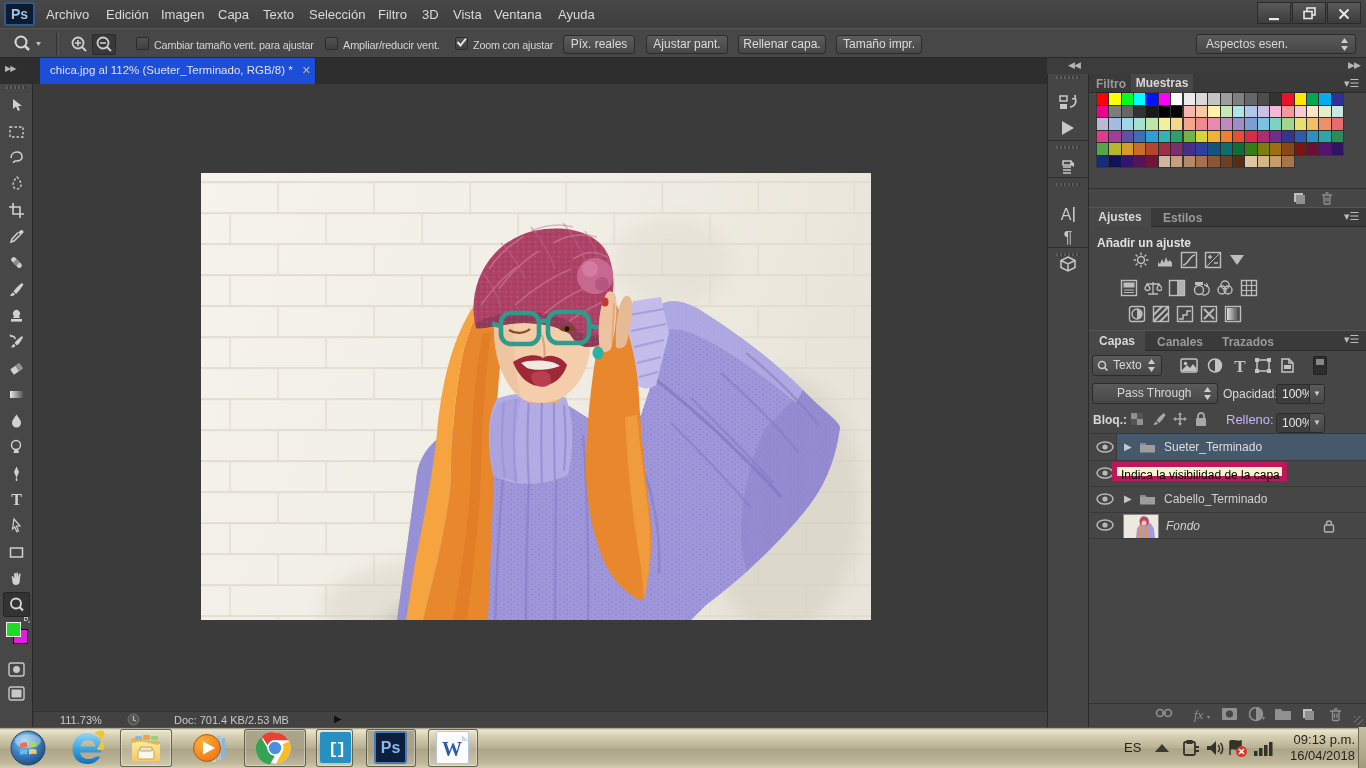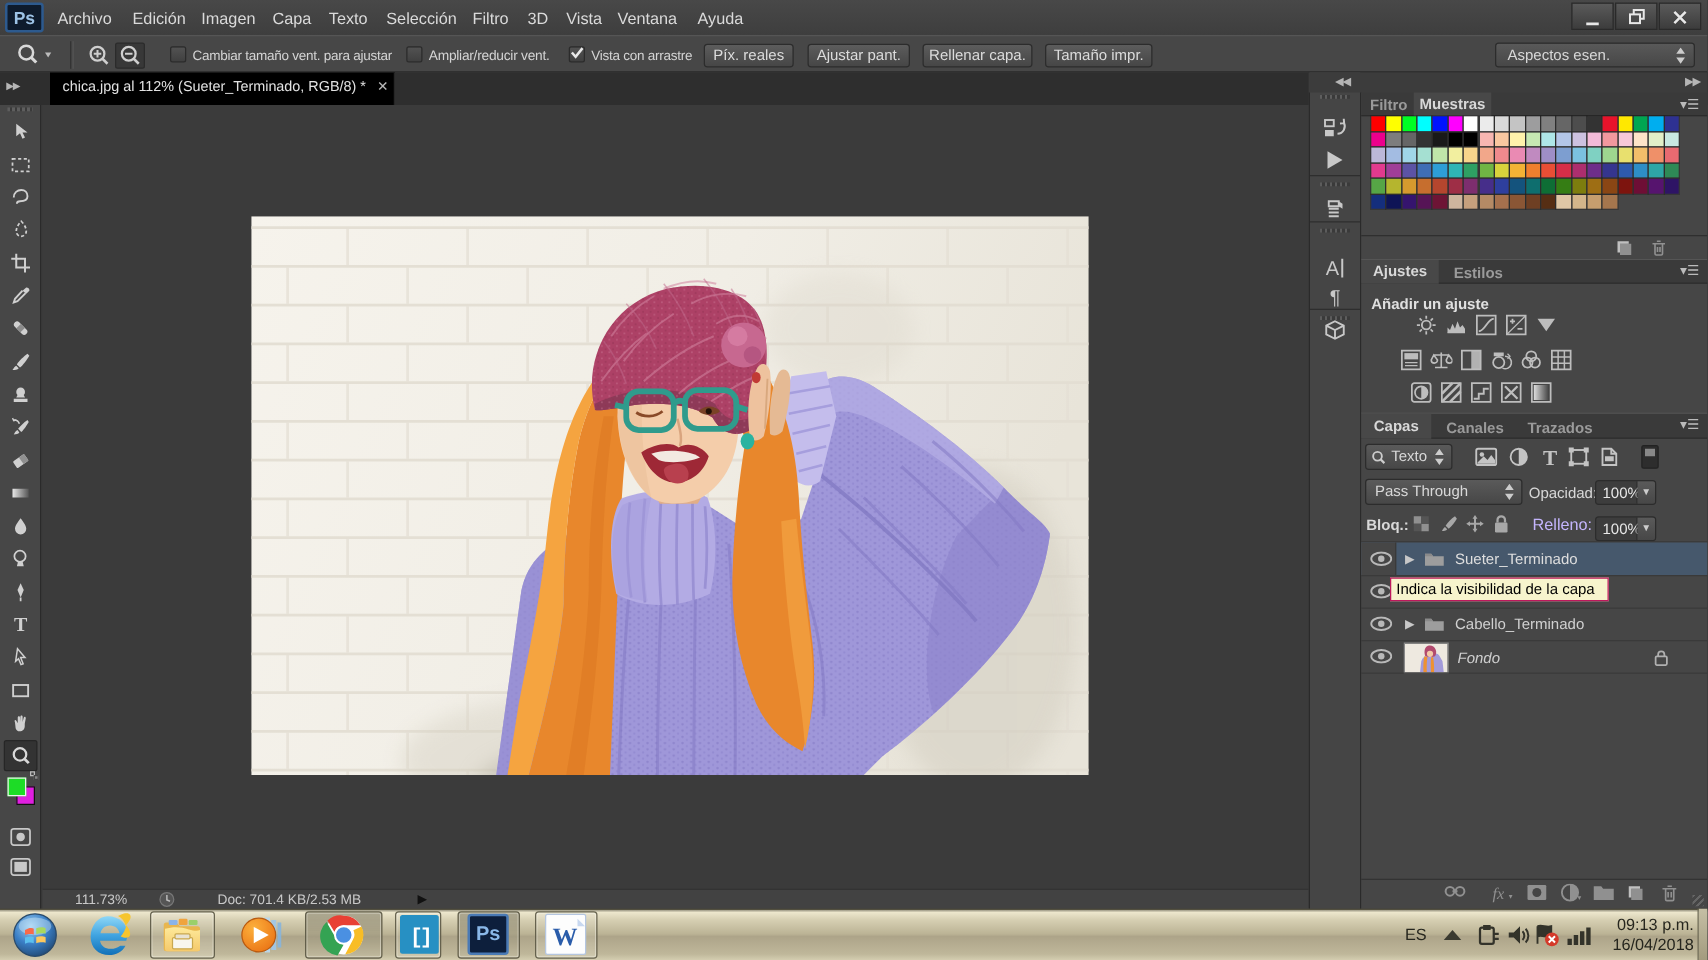--- a/index.html
+++ b/index.html
@@ -59,32 +59,32 @@
     </svg></div>
 <div class="a cb" style="left:136px;top:37px"></div>
 <div class="a" style="left:154px;top:39px;color:#d4d4d4;font-size:10.8px;letter-spacing:-0.2px">Cambiar tamaño vent. para ajustar</div>
 <div class="a cb" style="left:325px;top:37px"></div>
 <div class="a" style="left:343px;top:39px;color:#d4d4d4;font-size:11px;letter-spacing:-0.2px">Ampliar/reducir vent.</div>
 <div class="a cb" style="left:455px;top:37px">
     <svg width="13" height="13" style="position:absolute;left:-1px;top:-2px">
       <path d="M2.5 6 L5.5 9.5 L11 2.5" fill="none" stroke="#e8e8e8" stroke-width="2"></path>
     </svg>
   </div>
-<div class="a" style="left:473px;top:39px;color:#d4d4d4;font-size:10.8px;letter-spacing:-0.2px">Vista con arrastre</div>
+<div class="a" style="left:473px;top:39px;color:#d4d4d4;font-size:10.8px;letter-spacing:-0.2px">Zoom con ajustar</div>
 <div class="a btn" style="left:563px;top:35px;width:72px;height:19px;line-height:17px">Píx. reales</div>
 <div class="a btn" style="left:646px;top:35px;width:82px;height:19px;line-height:17px">Ajustar pant.</div>
 <div class="a btn" style="left:738px;top:35px;width:88px;height:19px;line-height:17px">Rellenar capa.</div>
 <div class="a btn" style="left:836px;top:35px;width:86px;height:19px;line-height:17px">Tamaño impr.</div>
 <div class="a" style="left:1196px;top:34px;width:160px;height:20px;background:linear-gradient(#595959,#474747);border:1px solid #2c2c2c;border-radius:3px;color:#d8d8d8;font-size:12px;line-height:18px;padding-left:9px">Aspectos esen.
 <svg width="9" height="14" style="position:absolute;right:6px;top:3px">
       <path d="M4.5 0 L8 5 L1 5 Z M4.5 13 L8 8 L1 8 Z" fill="#ccc"></path>
     </svg></div>
 <div class="a" style="left:0;top:58px;width:1366px;height:26px;background:#2e2e2e"></div>
 <div class="a" style="left:5px;top:64px;color:#b5b5b5;font-size:8px;letter-spacing:-1px">▶▶</div>
-<div class="a" style="left:40px;top:58px;width:276px;height:26px;background:#000000;border-right:1px solid #262626;color:#e2e2e2;font-size:11.5px;line-height:25px;padding-left:10px;white-space:nowrap">chica.jpg al 112% (Sueter_Terminado, RGB/8) *<span style="color:#b8b8b8;margin-left:9px;font-size:11px">✕</span></div>
+<div class="a" style="left:40px;top:58px;width:276px;height:26px;background:#1d4ed8;border-right:1px solid #262626;color:#e2e2e2;font-size:11.5px;line-height:25px;padding-left:10px;white-space:nowrap">chica.jpg al 112% (Sueter_Terminado, RGB/8) *<span style="color:#b8b8b8;margin-left:9px;font-size:11px">✕</span></div>
 <div class="a" style="left:0;top:84px;width:33px;height:643px;background:#474747;border-right:1px solid #2a2a2a"></div>
 <div class="a" style="left:6px;top:86px;width:20px;height:3px;background:repeating-linear-gradient(90deg,#5e5e5e 0 2px,#3a3a3a 2px 4px)"></div>
 <svg class="a" width="17" height="17" style="left:8px;top:97px">
     <path d="M5 2 L5 12 L8 9.5 L10 14 L12 13 L10 9 L14 9 Z" fill="#d0d0d0"></path>
   </svg>
 <svg class="a" width="17" height="17" style="left:8px;top:123px">
     <rect x="2" y="4" width="13" height="10" fill="none" stroke="#d0d0d0" stroke-width="1.4" stroke-dasharray="2.5 2"></rect>
   </svg>
 <svg class="a" width="17" height="17" style="left:8px;top:149px">
     <path d="M3 9 C3 5 6 3 9 3 C12 3 14 5 14 8 C14 11 11 12 8 12 C6.5 12 5.5 12.5 5.5 14" fill="none" stroke="#d0d0d0" stroke-width="1.5"></path>
@@ -725,21 +725,21 @@
     <rect x="13" y="12" width="4" height="4" fill="#c4c4c4"></rect>
   </svg>
 <svg class="a" width="18" height="17" style="left:1278px;top:357px">
     <path d="M4 2 h7 l4 4 v9 h-11 Z" fill="none" stroke="#c4c4c4" stroke-width="1.5"></path>
     <path d="M11 2 v4 h4" fill="none" stroke="#c4c4c4" stroke-width="1.5"></path>
     <rect x="6" y="8" width="7" height="4" fill="#c4c4c4"></rect>
   </svg>
 <div class="a" style="left:1313px;top:356px;width:14px;height:19px;background:#2d2d2d;border:1px solid #222;border-radius:2px">
     <div style="margin:2px;width:8px;height:6px;background:#888"></div>
   </div>
-<div class="a" style="left:1092px;top:383px;width:126px;height:21px;background:linear-gradient(#5a5a5a,#474747);border:1px solid #2c2c2c;border-radius:3px;color:#d8d8d8;font-size:12px;line-height:19px;padding-left:7px">Pass Through
+<div class="a" style="left:1092px;top:383px;width:126px;height:21px;background:linear-gradient(#5a5a5a,#474747);border:1px solid #2c2c2c;border-radius:3px;color:#d8d8d8;font-size:12px;line-height:19px;padding-left:24px">Pass Through
 <svg width="9" height="14" style="position:absolute;right:5px;top:3px">
       <path d="M4.5 0 L8 5 L1 5 Z M4.5 13 L8 8 L1 8 Z" fill="#ccc"></path>
     </svg></div>
 <div class="a" style="left:1223px;top:387px;color:#d8d8d8;font-size:12px">Opacidad:</div>
 <div class="a" style="left:1276px;top:384px;width:49px;height:20px;background:#3d3d3d;border:1px solid #2c2c2c;border-radius:3px;color:#e8e8e8;font-size:12px;line-height:18px;padding-left:5px">100%<span style="position:absolute;right:0;top:0;width:15px;height:18px;background:linear-gradient(#5a5a5a,#474747);border-left:1px solid #2c2c2c;border-radius:0 2px 2px 0;color:#ccc;font-size:8px;text-align:center;line-height:18px">▼</span></div>
 <div class="a" style="left:1093px;top:413px;color:#d8d8d8;font-size:12px;font-weight:bold">Bloq.:</div>
 <svg class="a" width="15" height="15" style="left:1130px;top:412px">
     <rect x="1" y="1" width="6" height="6" fill="#909090"></rect>
     <rect x="7" y="7" width="6" height="6" fill="#909090"></rect>
     <rect x="7" y="1" width="6" height="6" fill="#555"></rect>
@@ -799,21 +799,21 @@
       <path d="M15.5 10 C14.8 13 14.5 17 14.8 23 L17.5 23 C17.2 18 17.5 13 18 10.5 Z" fill="#ee9232"></path>
       <path d="M22.5 10.5 C23 14 23.5 18 23.2 23 L20.8 23 C20.5 18 20.6 13.5 20.8 11 Z" fill="#ee9232"></path>
       <circle cx="20" cy="8" r="2.5" fill="#f2c9a6"></circle>
     </svg></div>
 <div class="a" style="left:1166px;top:519px;color:#d0d0d0;font-size:12px;font-style:italic">Fondo</div>
 <svg class="a" width="12" height="14" style="left:1323px;top:519px">
     <rect x="1.5" y="6" width="9" height="7" rx="1" fill="none" stroke="#b0b0b0" stroke-width="1.4"></rect>
     <path d="M3.5 6 V4.5 a2.5 2.5 0 0 1 5 0 V6" fill="none" stroke="#b0b0b0" stroke-width="1.4"></path>
   </svg>
 <div class="a" style="left:1089px;top:538px;width:277px;height:1px;background:#3a3a3a"></div>
-<div class="a" style="left:1112px;top:462px;width:175px;height:19px;background:#f7f4cd;border:1px solid #be185d;color:#000;font-size:12px;line-height:17px;padding-left:4px;white-space:nowrap">Indica la visibilidad de la capa</div>
+<div class="a" style="left:1112px;top:462px;width:175px;height:19px;background:#f7f4cd;border:5px solid #be185d;color:#000;font-size:12px;line-height:17px;padding-left:4px;white-space:nowrap">Indica la visibilidad de la capa</div>
 <div class="a" style="left:1089px;top:703px;width:277px;height:24px;border-top:1px solid #333"></div>
 <svg class="a" width="18" height="15" style="left:1155px;top:707px">
     <g fill="none" stroke="#909090" stroke-width="1.6">
       <circle cx="5" cy="6" r="3.5"></circle>
       <circle cx="13" cy="6" r="3.5"></circle>
       <path d="M7 6 h4"></path>
     </g>
   </svg>
 <svg class="a" width="18" height="15" style="left:1193px;top:707px">
     <text x="1" y="12" font-size="13px" font-style="italic" fill="#909090" font-family="Liberation Serif">fx</text>

